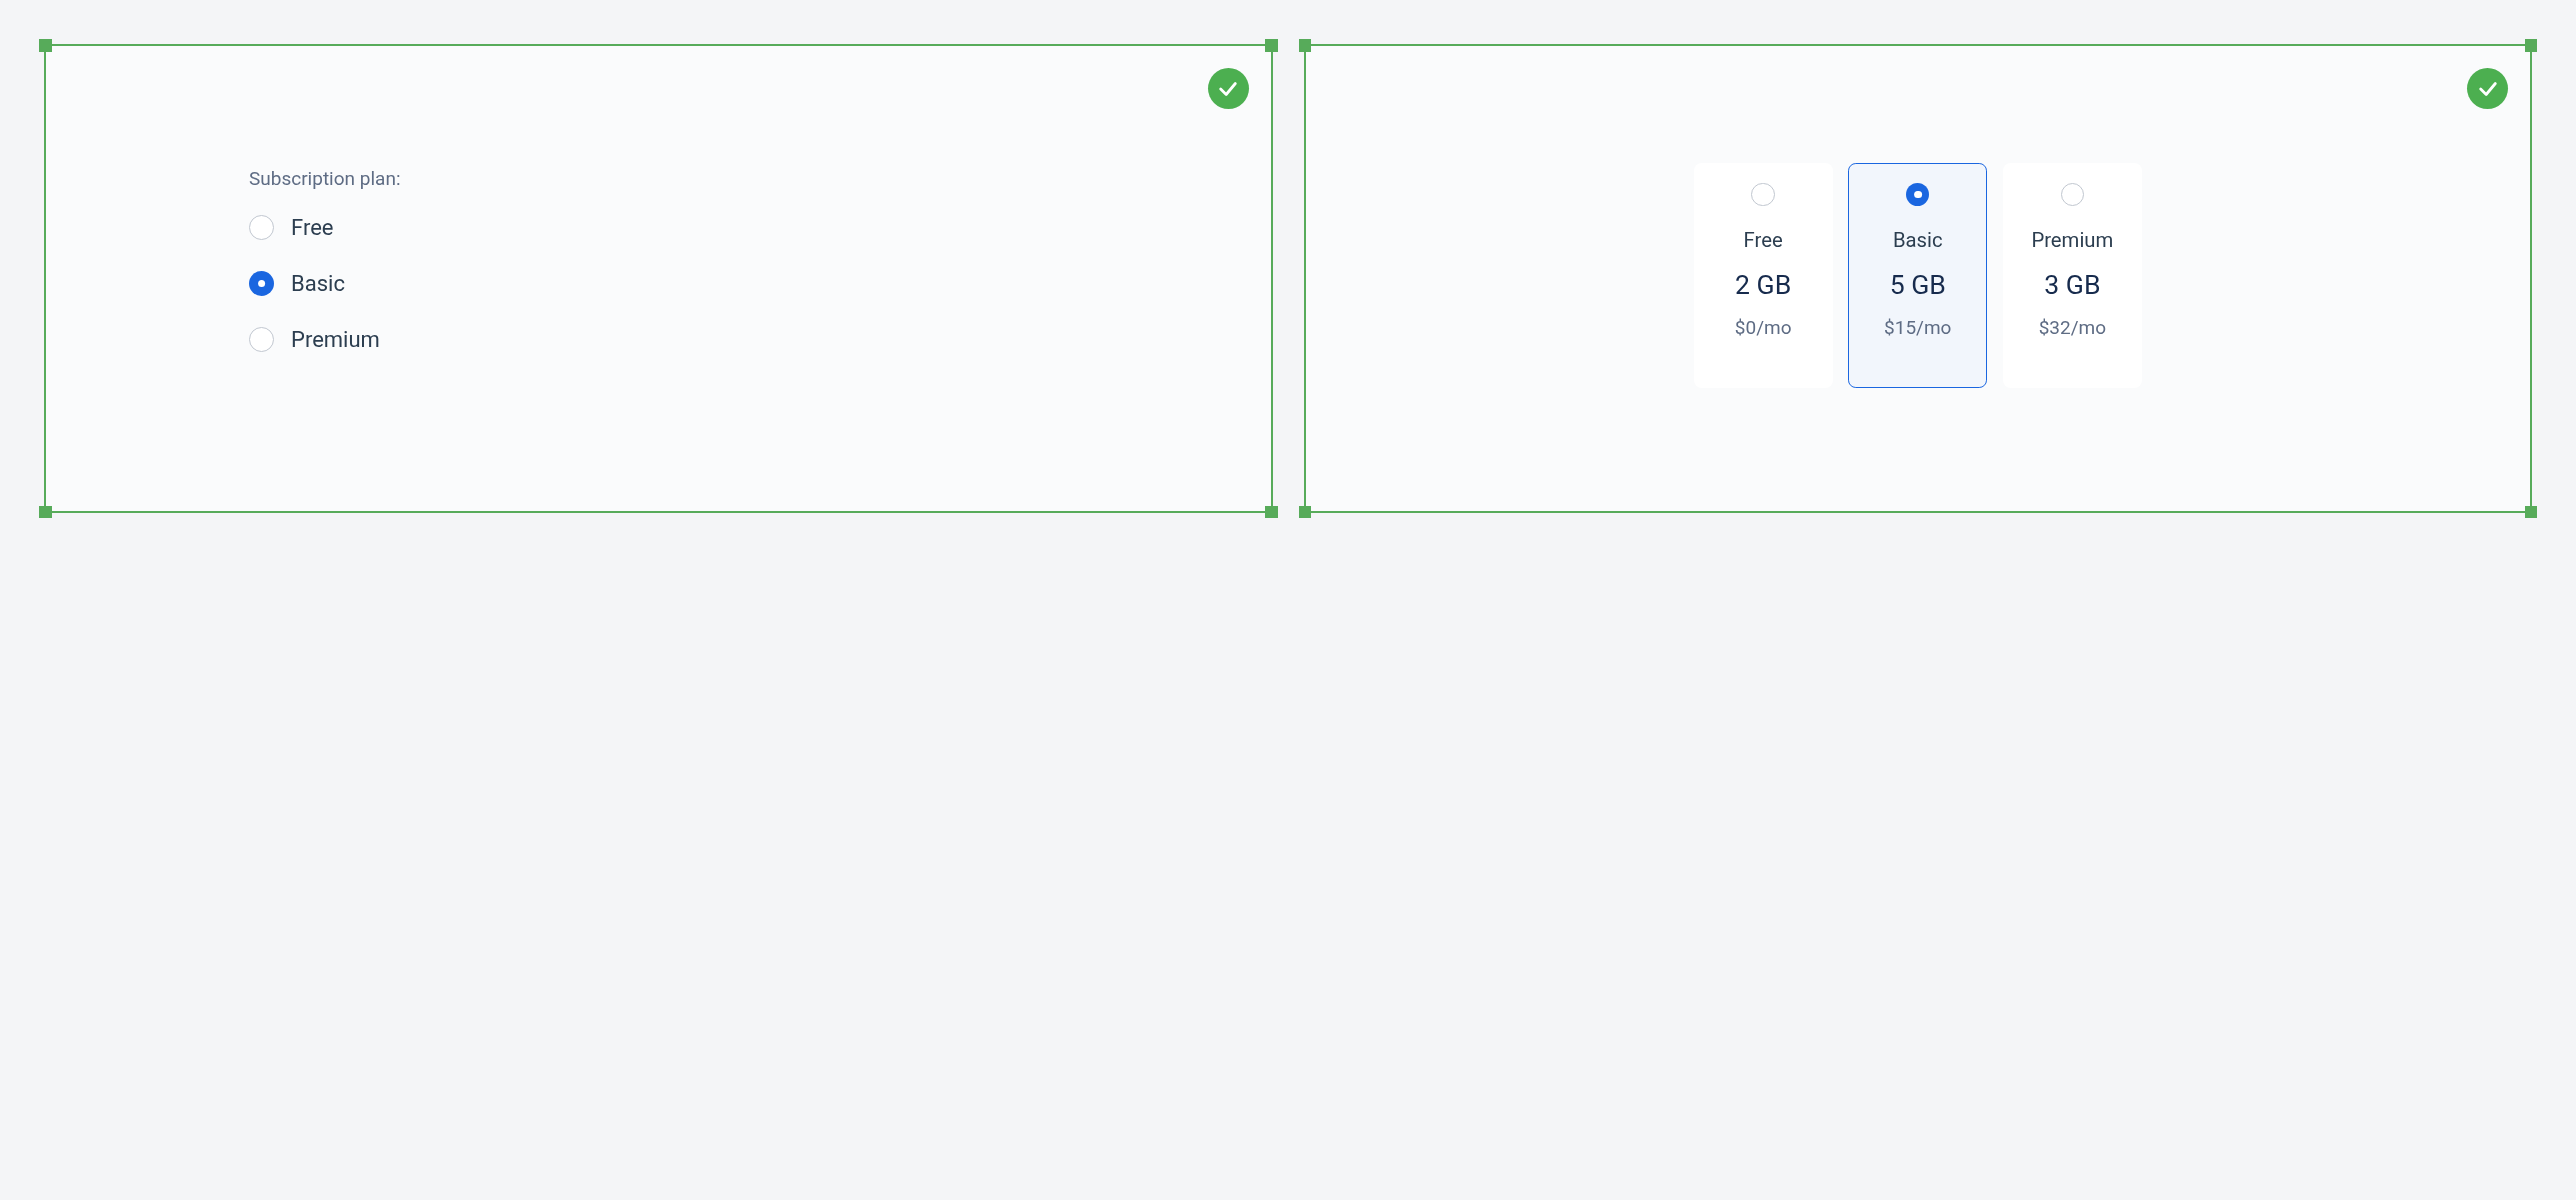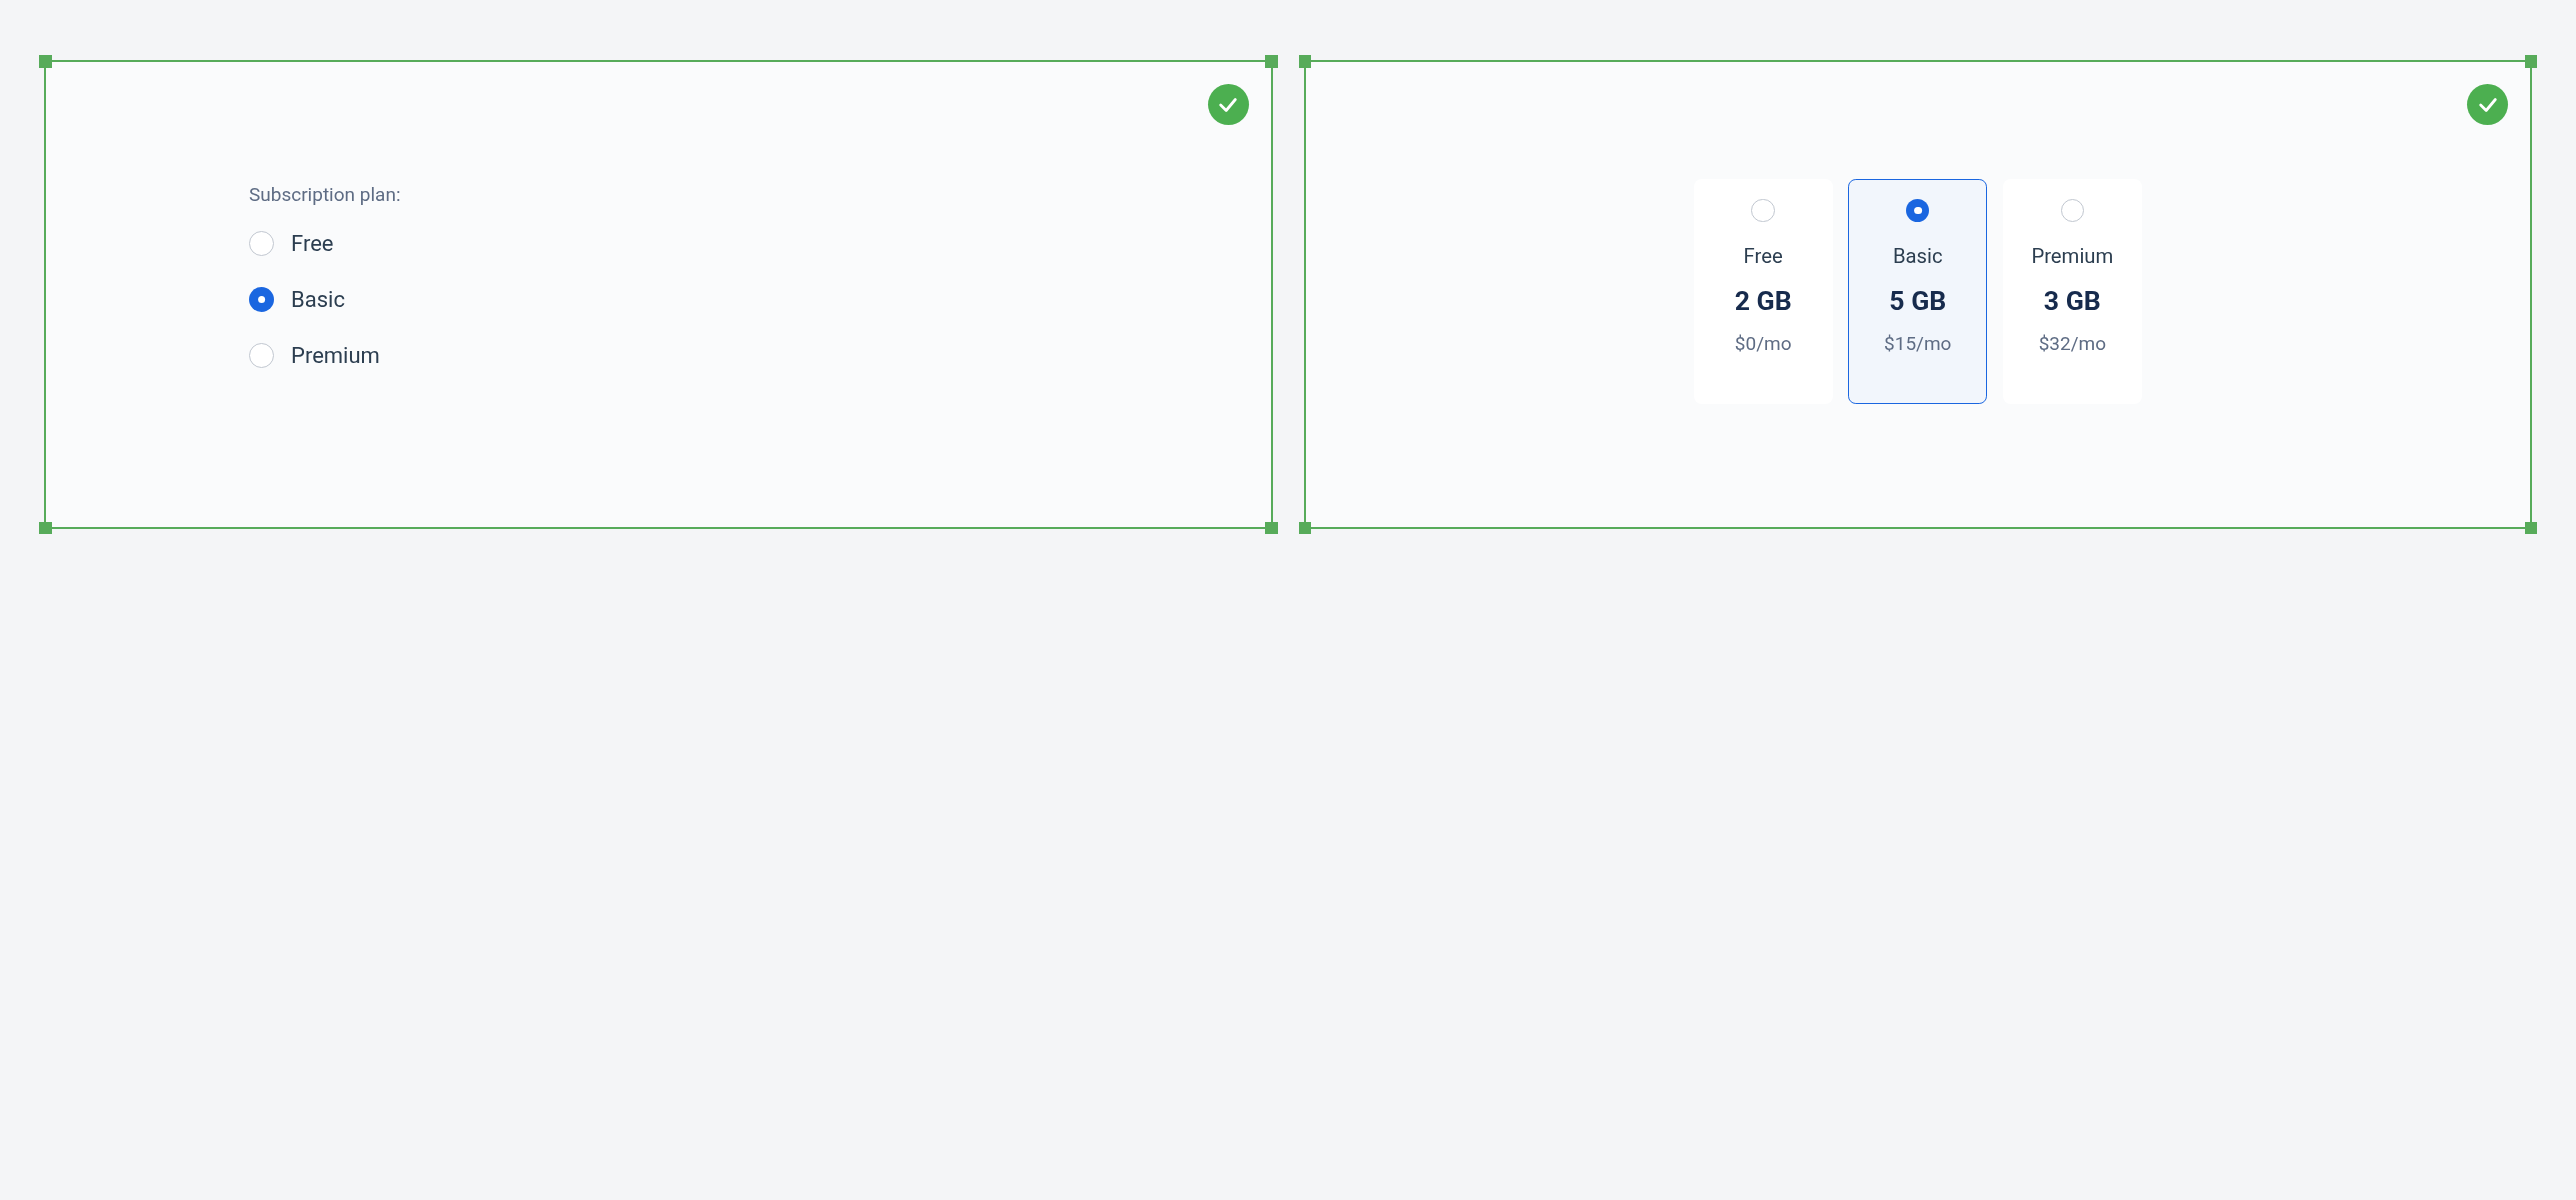--- a/index.html
+++ b/index.html
@@ -6,21 +6,20 @@
   html, body {
     margin: 0;
     padding: 0;
     background: #f4f5f7;
     font-family: -apple-system, BlinkMacSystemFont, "Segoe UI", Roboto, Helvetica, Arial, sans-serif;
   }
   .stage {
     display: flex;
     gap: 31px;
     padding: 44px;
-    margin-top: 16px;
   }
   .panel {
     position: relative;
     flex: 1 1 0;
     height: 469px;
     border: 2.3px solid #57ab5a;
     background: #fafbfc;
   }
   .handle {
     position: absolute;
@@ -132,21 +131,21 @@
     height: 23.4px;
     margin-bottom: 22px;
   }
   .plan-name {
     font-size: 20.3px;
     color: #2c3e50;
     margin-bottom: 17px;
   }
   .plan-storage {
     font-size: 26.6px;
-    font-weight: 700;
+    font-weight: 400;
     color: #172b4d;
     margin-bottom: 15.6px;
   }
   .plan-price {
     font-size: 19px;
     color: #5e6c84;
     text-align: right;
   }
 </style>
 </head>

